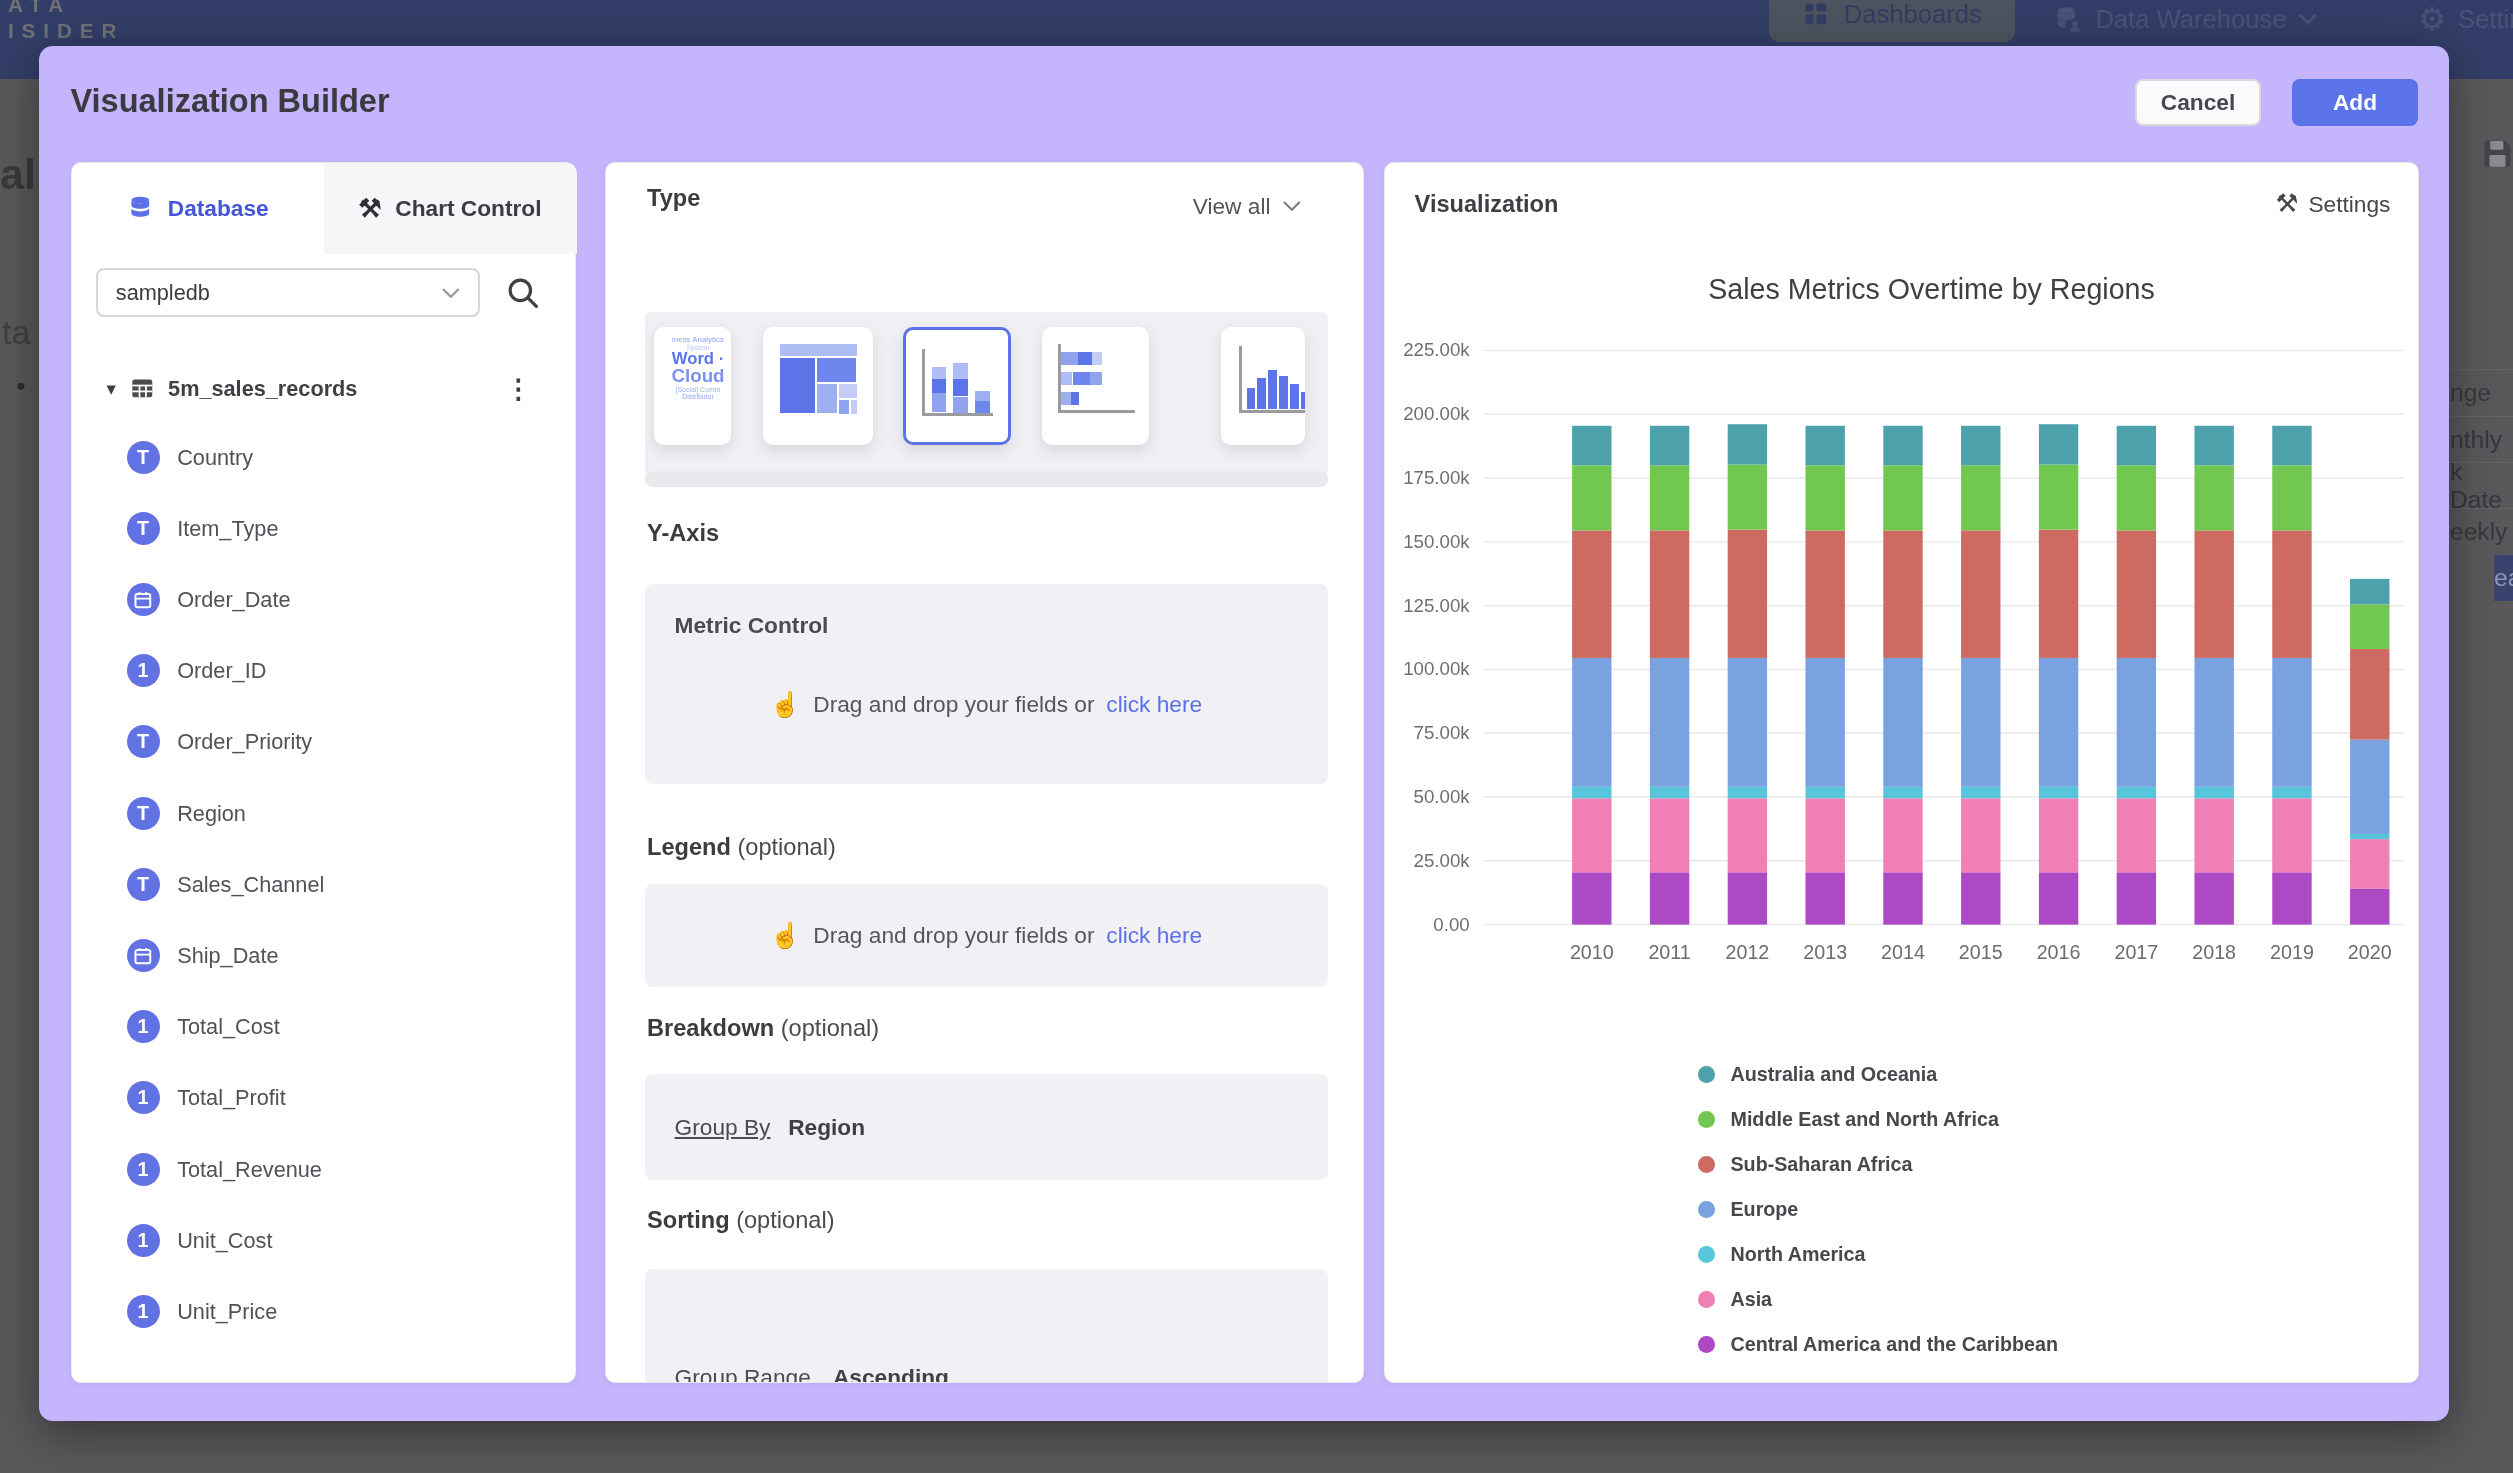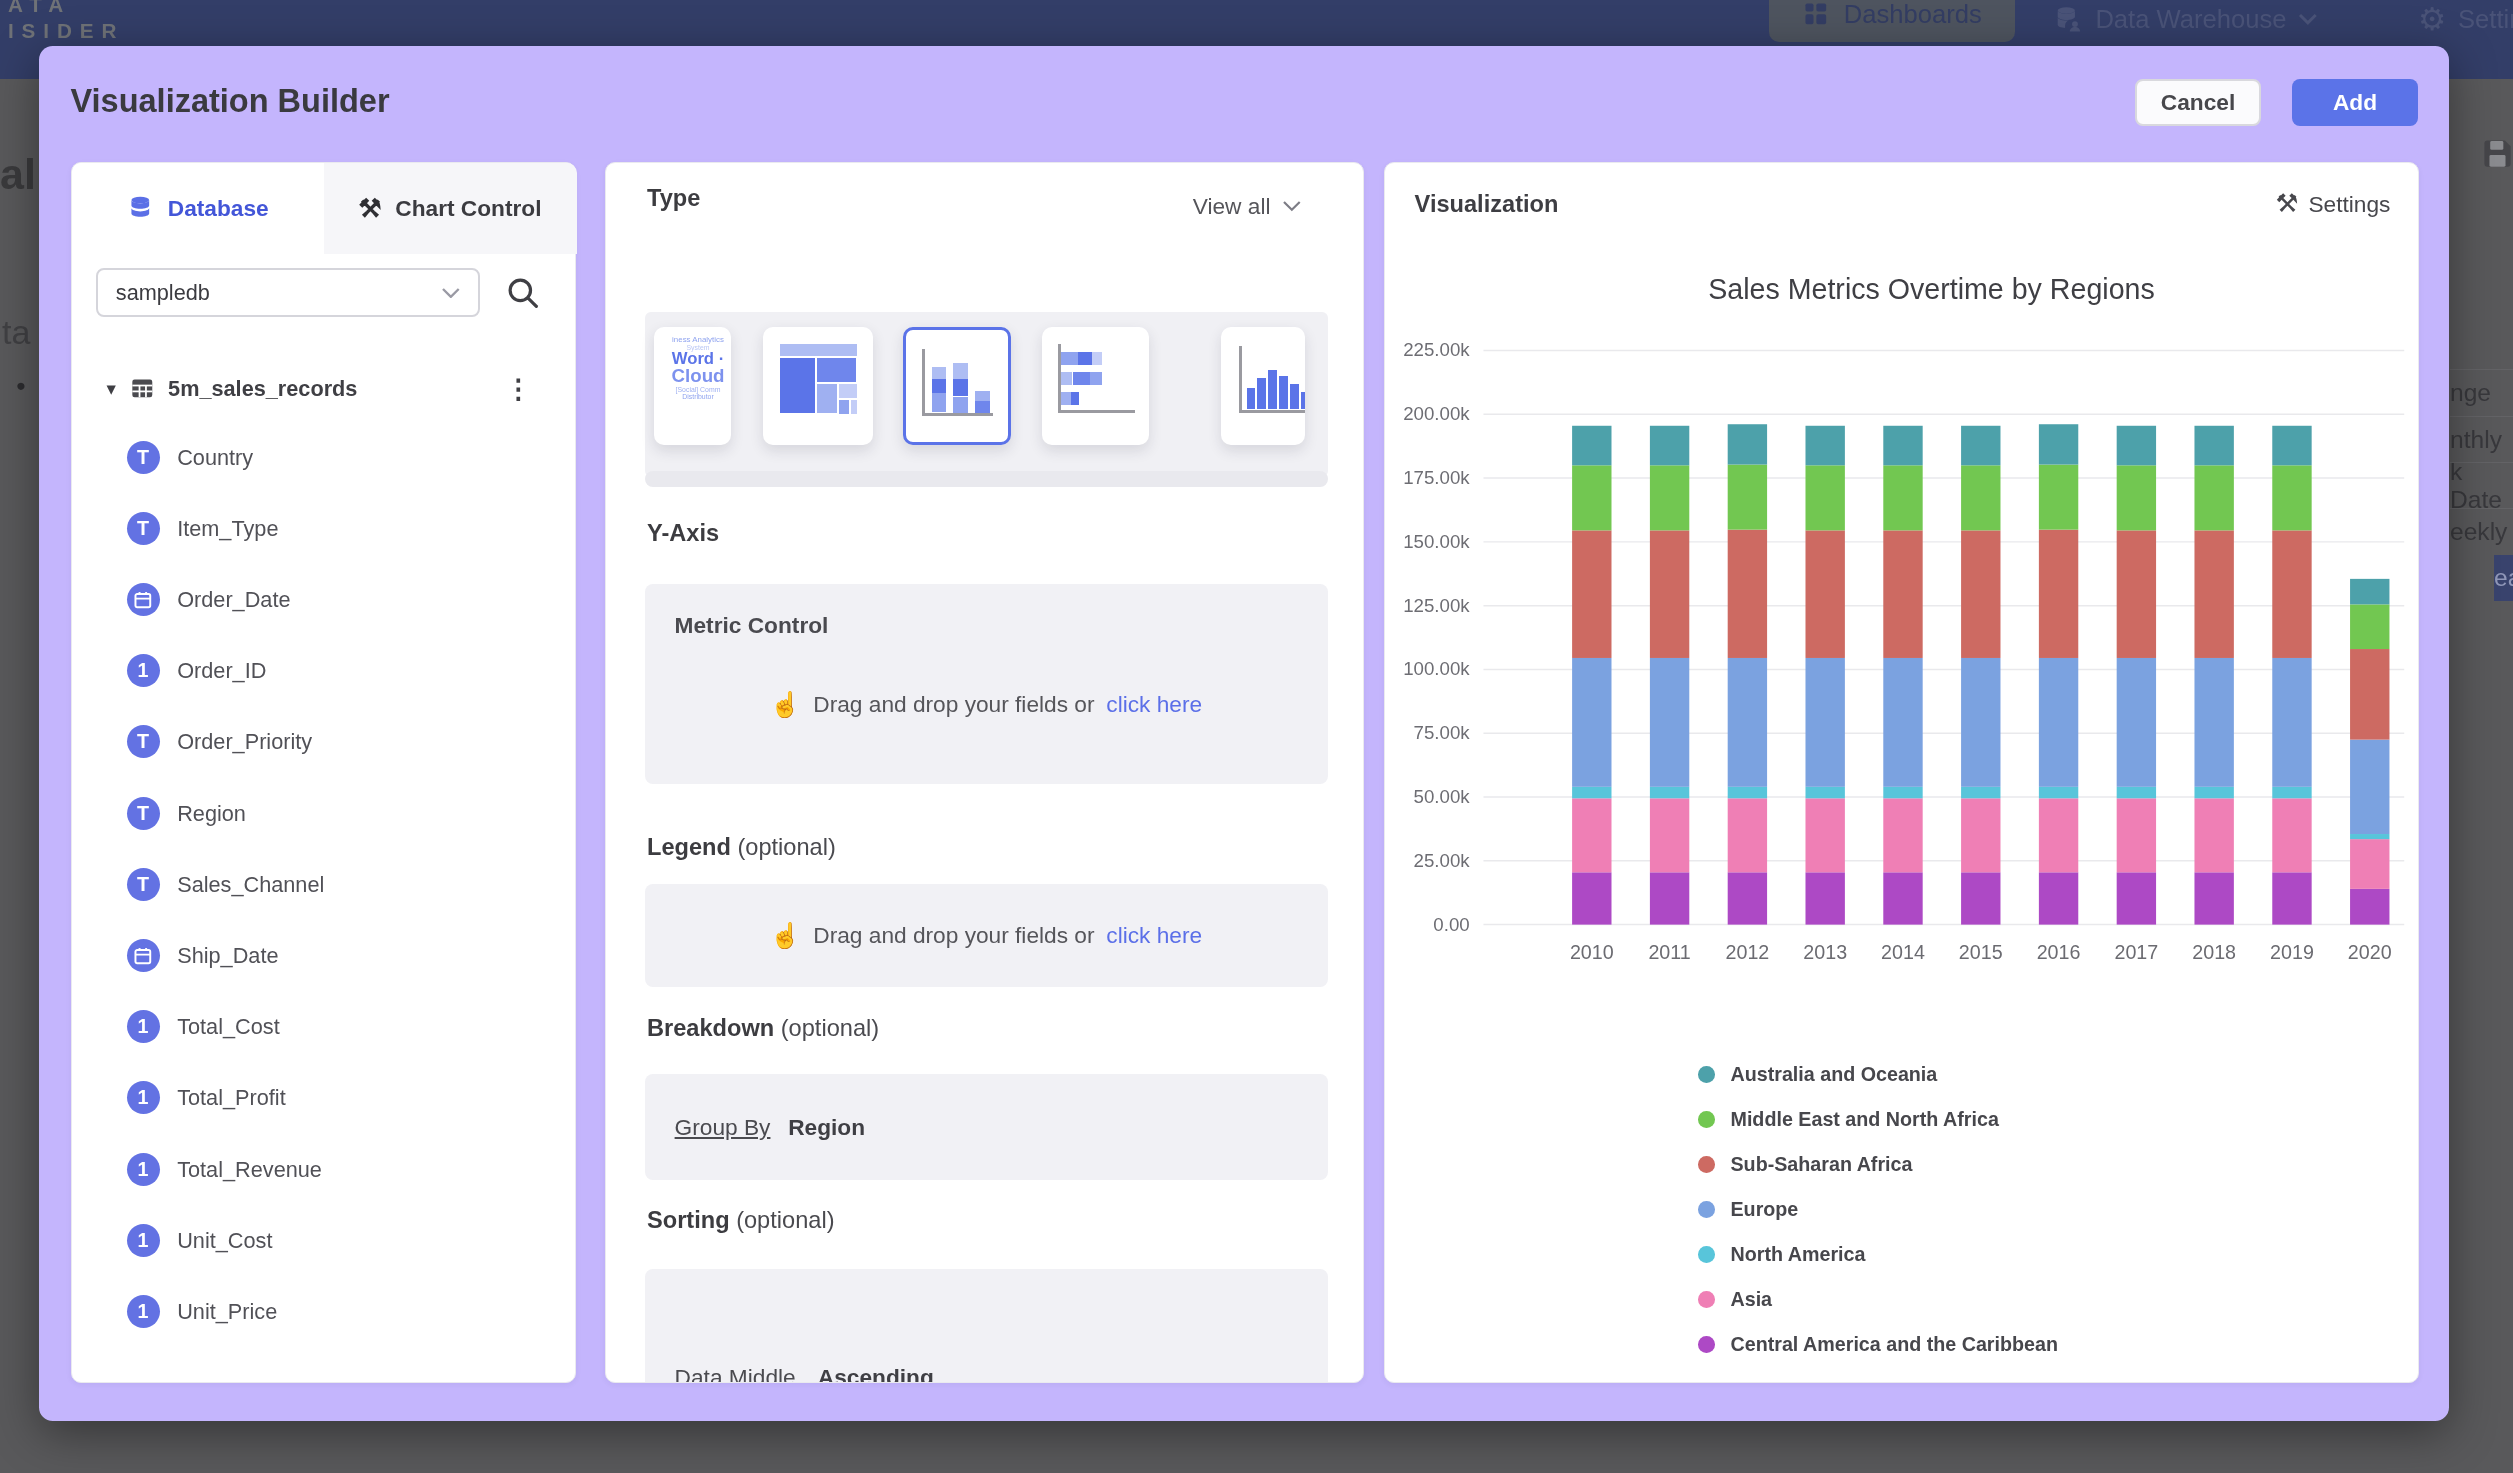--- a/index.html
+++ b/index.html
@@ -338,21 +338,21 @@
       <div class="drop-card" style="top:911px;height:106px;display:flex;align-items:center;padding-left:29.6px;box-sizing:border-box;">
         <span class="pill-label">Group By</span>
         <span class="pill-value">Region</span>
       </div>
 
       <div class="sec-head" style="top:1044px;">
         <span>Sorting</span> <span class="opt">(optional)</span>
       </div>
       <div class="drop-card" style="top:1106px;height:114px;border-bottom-left-radius:0;border-bottom-right-radius:0;">
         <div style="position:absolute;left:29.6px;top:95px;white-space:nowrap;">
-          <span class="pill-label">Data Middle</span>
+          <span class="pill-label">Group Range</span>
           <span class="pill-value">Ascending</span>
         </div>
       </div>
     </div>
 
     <div class="card" id="right-card">
       <div class="viz-head">Visualization</div>
       <div class="settings">
         <span class="tool-glyph" style="color:#47474c;">⚒</span>
         <span>Settings</span>

